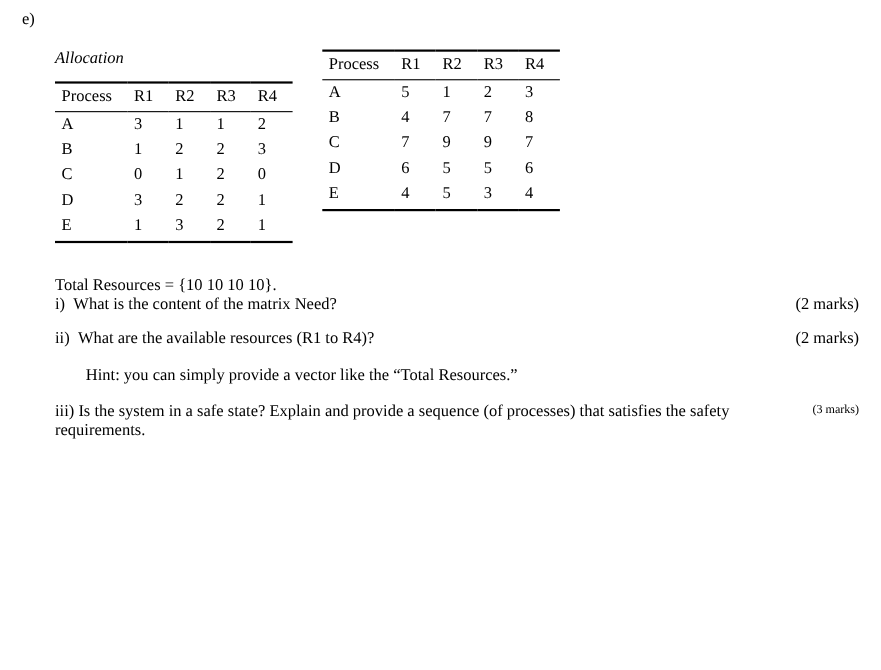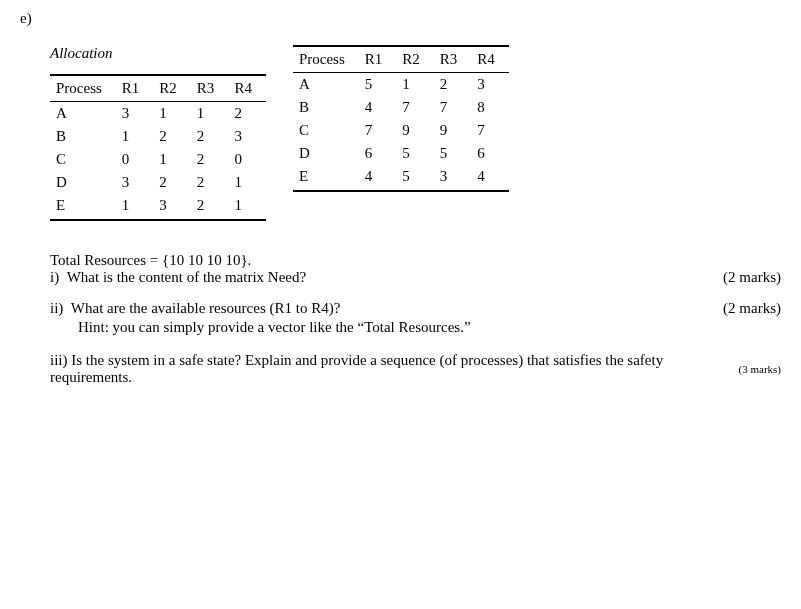--- a/index.html
+++ b/index.html
@@ -105,21 +105,21 @@
 
     .hint-text {
       margin-left: 28px;
       font-size: 15px;
       margin-top: 2px;
     }
 
     .question-iii {
       display: flex;
       justify-content: space-between;
-      align-items: center;
+      align-items: flex-start;
       margin-top: 16px;
     }
 
     .question-iii-content {
       flex: 1;
     }
 
     .question-iii-marks {
       font-size: 11px;
       white-space: nowrap;
@@ -245,21 +245,21 @@
 <div class="answer-section">
 
   <div class="question-item">
     <div class="question-item-content">
       <span>i)&nbsp;&nbsp;</span><span>What is the content of the matrix Need?</span>
     </div>
     <div class="question-item-marks">(2 marks)</div>
   </div>
 
   <div style="margin-bottom: 14px;">
-    <div class="question-item" style="margin-bottom: 2px;">
+    <div class="question-item" style="margin-bottom: 16px;">
       <div class="question-item-content">
         <span>ii)&nbsp;&nbsp;</span><span>What are the available resources (R1 to R4)?</span>
       </div>
       <div class="question-item-marks">(2 marks)</div>
     </div>
     <div class="hint-text">Hint: you can simply provide a vector like the “Total Resources.”</div>
   </div>
 
   <div class="question-iii">
     <div class="question-iii-content">

